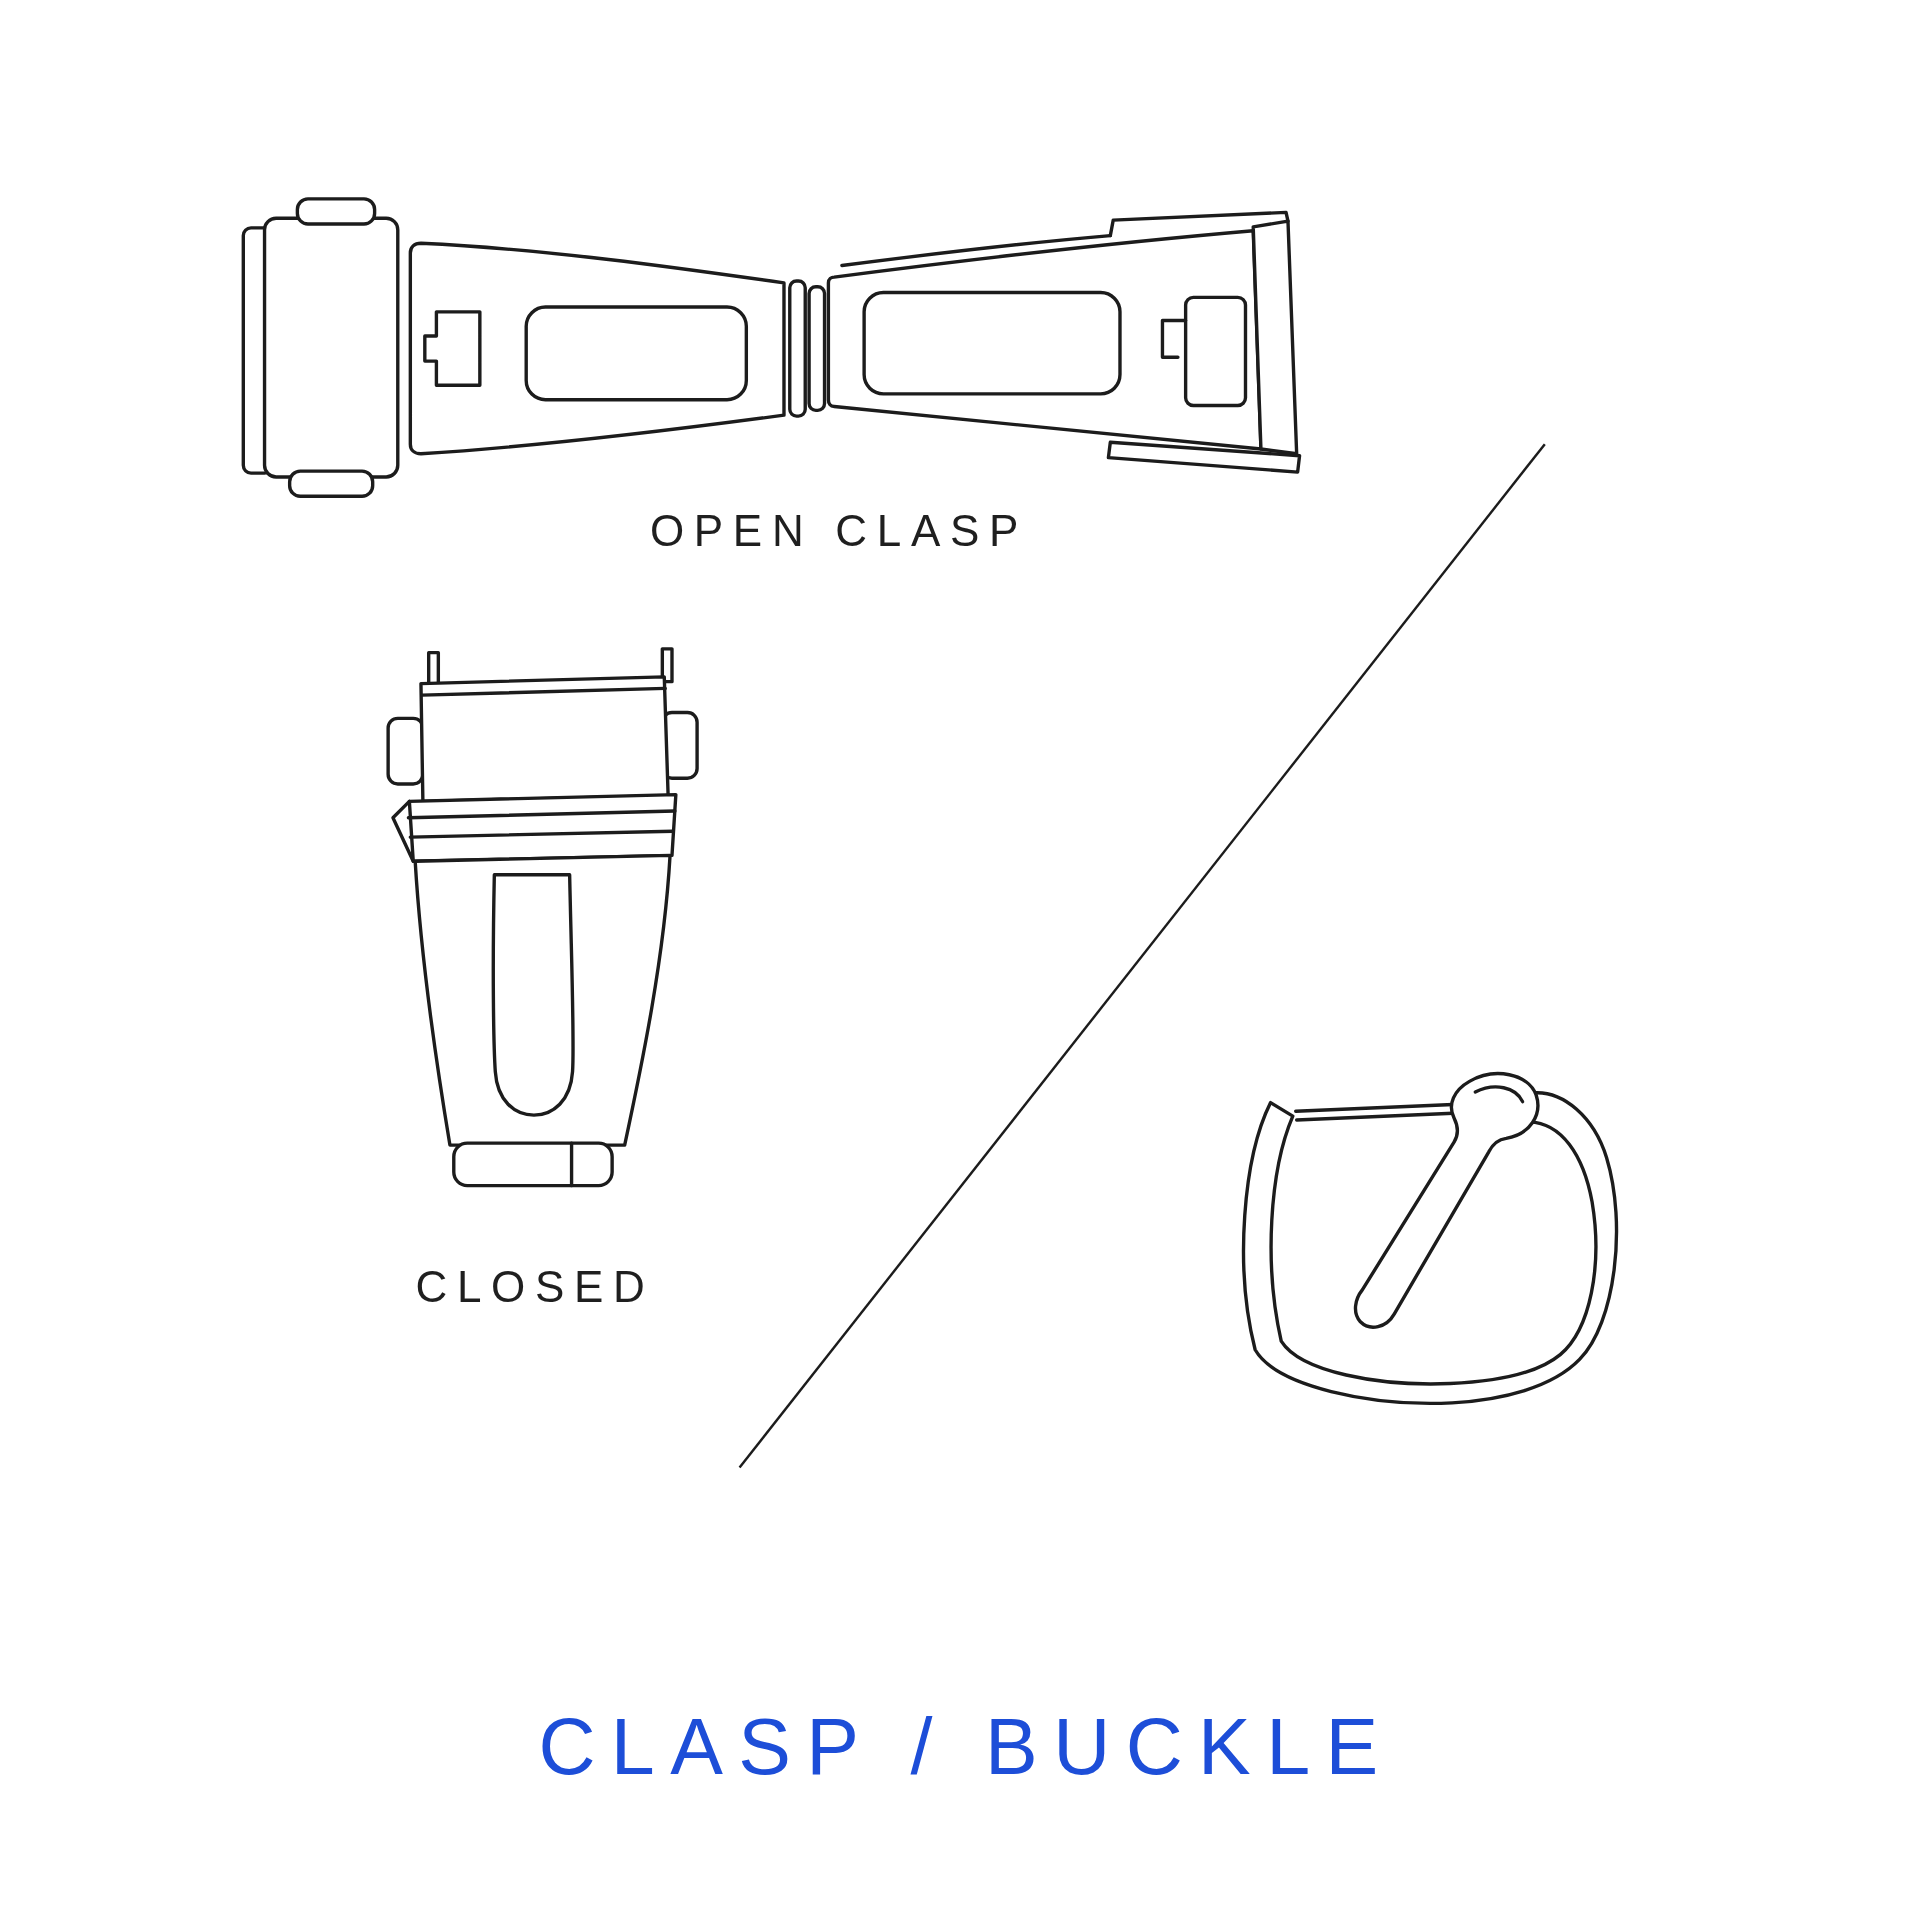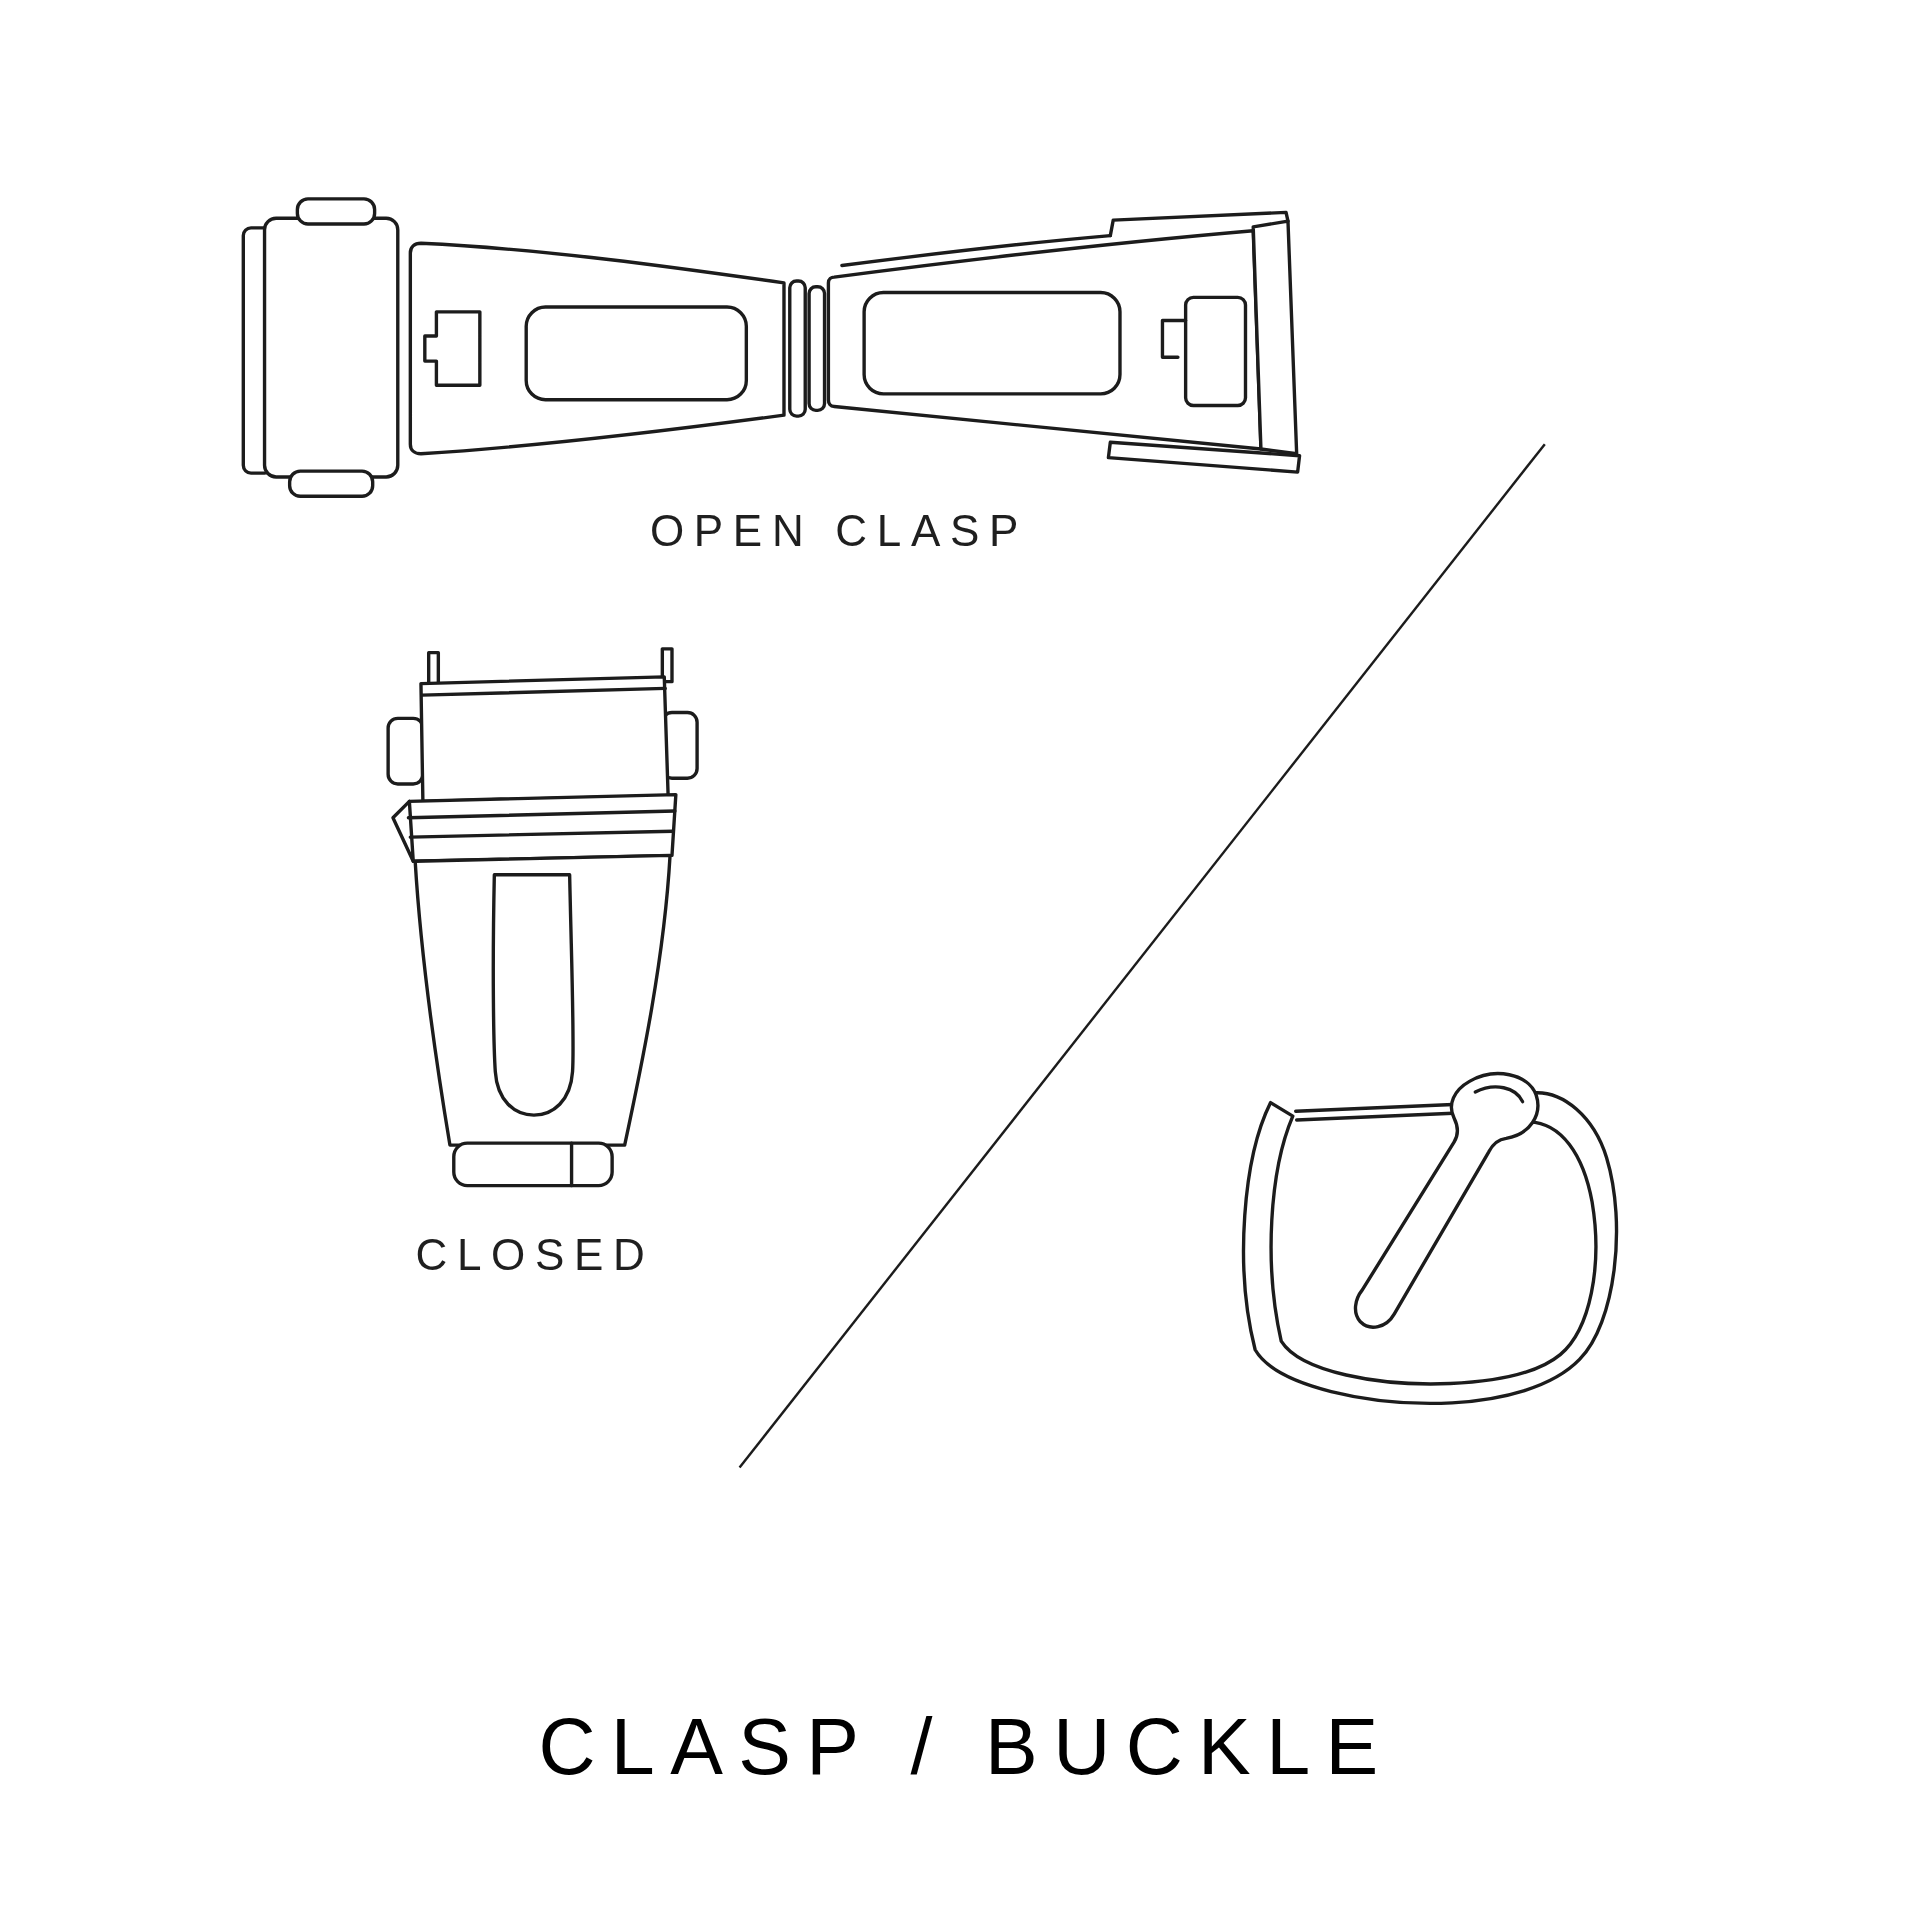--- a/index.html
+++ b/index.html
@@ -25,30 +25,30 @@
   .figure-label {
     position: absolute;
     transform: translateX(-50%);
     font-size: 44px;
     letter-spacing: 9.7px;
     font-weight: 400;
     color: #1f1f1f;
     white-space: nowrap;
   }
   .label-open-clasp { left: 809px; top: 506px; margin-left: 30px; }
-  .label-closed    { left: 535px; top: 1230px; }
+  .label-closed    { left: 535px; top: 1262px; }
   .page-title {
     position: absolute;
     left: 966px;
     top: 1701px;
     transform: translateX(-50%);
     font-size: 79px;
     letter-spacing: 15.4px;
     font-weight: 300;
-    color: #000000;
+    color: #1d4ed8;
     white-space: nowrap;
   }
 </style>
 </head>
 <body>
 
 <div class="page">
 
   <svg class="art" viewBox="0 0 2000 2000" xmlns="http://www.w3.org/2000/svg">
 

